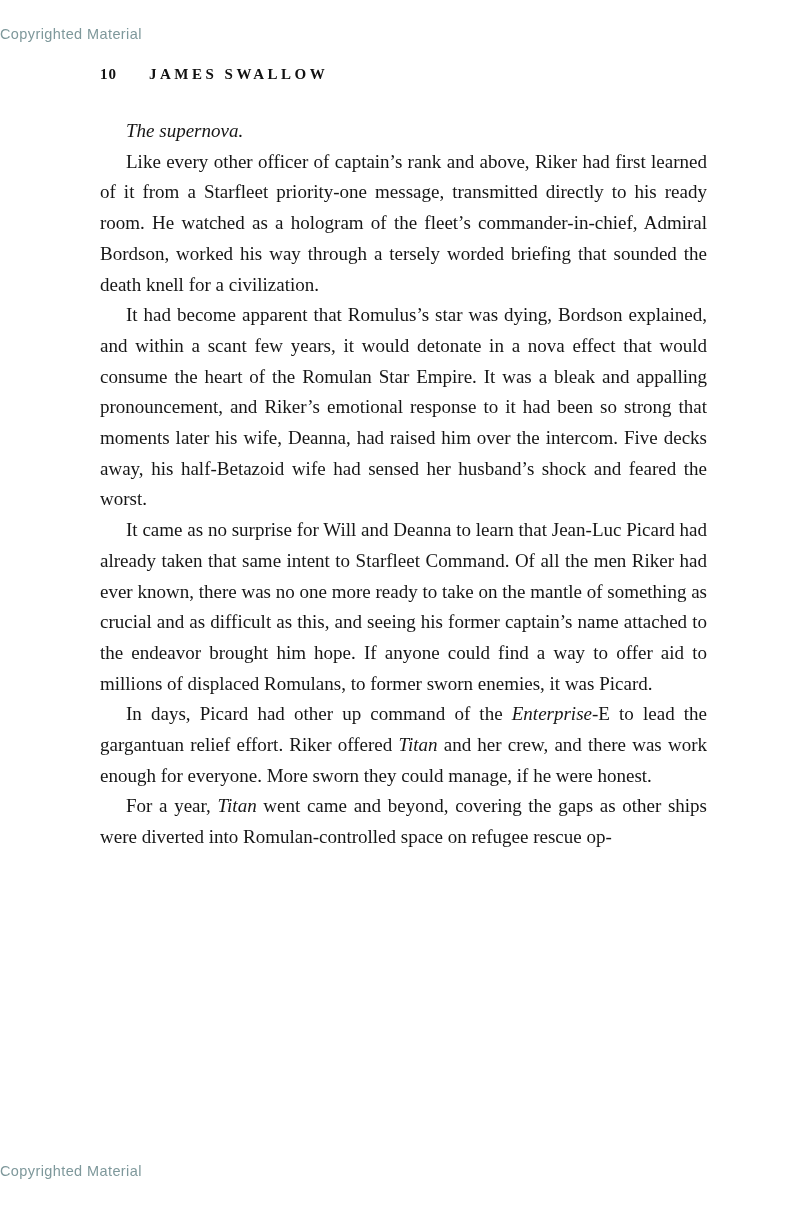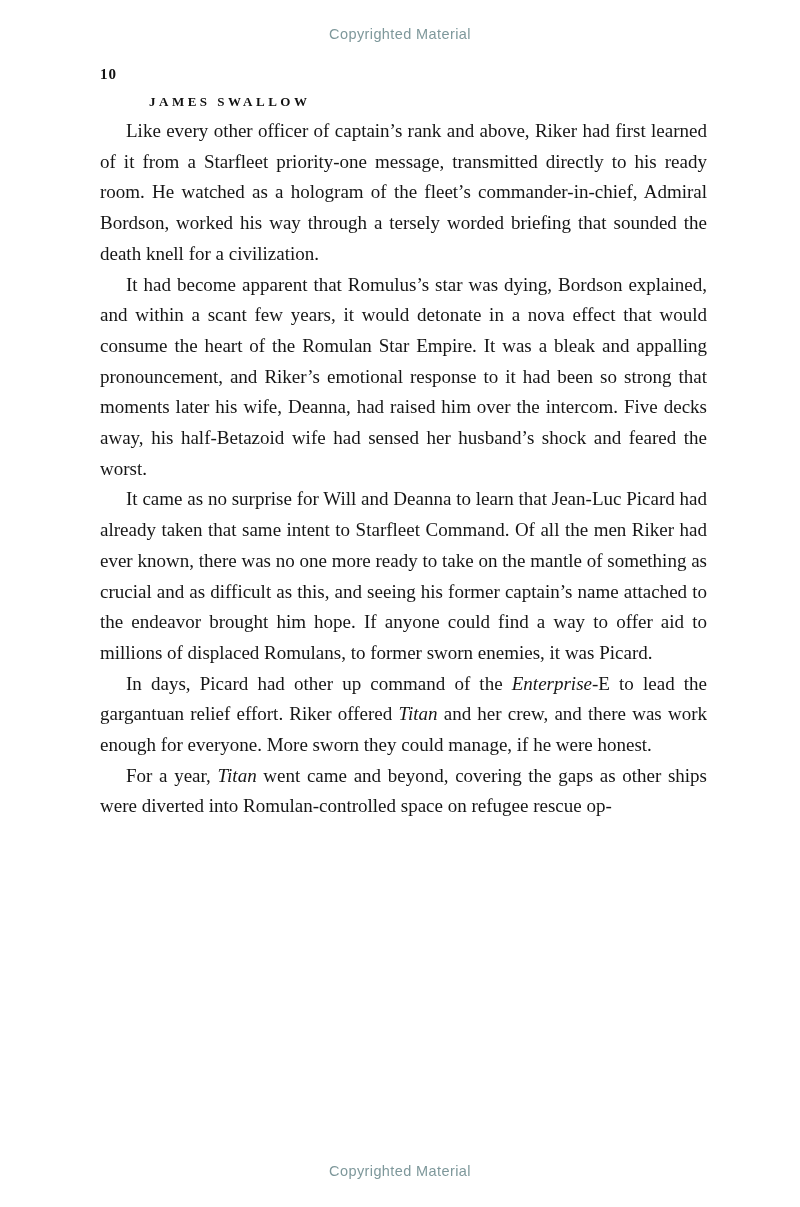--- a/index.html
+++ b/index.html
@@ -13,21 +13,20 @@
     height: 1207px;
     background: #ffffff;
     overflow: hidden;
     font-family: "Liberation Serif", serif;
     color: #161616;
   }
   .watermark {
     position: absolute;
     left: 0;
     width: 100%;
-    text-align: center;
     font-family: "Liberation Sans", sans-serif;
     font-size: 14.5px;
     letter-spacing: 0.4px;
     color: #7e989b;
   }
   .watermark.top { top: 26px; }
   .watermark.bottom { bottom: 28px; }
   .running-head {
     position: absolute;
     top: 66px;
@@ -37,23 +36,22 @@
     align-items: flex-start;
     font-weight: bold;
     color: #111111;
   }
   .page-number {
     font-size: 15px;
     letter-spacing: 1px;
     margin-right: 32px;
   }
   .author-name {
-    font-size: 13px;
+    font-size: 15px;
     letter-spacing: 3.5px;
-    margin-top: 28px;
   }
   .body-text {
     position: absolute;
     top: 116px;
     left: 100px;
     width: 607px;
   }
   .body-text p {
     margin: 0;
     font-size: 19px;
@@ -72,20 +70,21 @@
 <div class="page">
 
   <div class="watermark top" style="color: rgb(126, 152, 155);">Copyrighted Material</div>
 
   <div class="running-head">
     <span class="page-number">10</span>
     <span class="author-name">JAMES SWALLOW</span>
   </div>
 
   <div class="body-text">
+      <p><em>The supernova.</em></p>
       <p><span>Like every other officer of captain’s rank and above, Riker had first learned of it from a Starfleet priority-one message, transmitted directly to his ready room. He watched as a hologram of the fleet’s commander-in-chief, Admiral Bordson, worked his way through a tersely worded briefing that sounded the death knell for a civilization.</span></p>
       <p><span>It had become apparent that Romulus’s star was dying, Bordson explained, and within a scant few years, it would detonate in a nova effect that would consume the heart of the Romulan Star Empire. It was a bleak and appalling pronouncement, and Riker’s emotional response to it had been so strong that moments later his wife, Deanna, had raised him over the intercom. Five decks away, his half-Betazoid wife had sensed her husband’s shock and feared the worst.</span></p>
       <p><span>It came as no surprise for Will and Deanna to learn that Jean-Luc Picard had already taken that same intent to Starfleet Command. Of all the men Riker had ever known, there was no one more ready to take on the mantle of something as crucial and as difficult as this, and seeing his former captain’s name attached to the endeavor brought him hope. If anyone could find a way to offer aid to millions of displaced Romulans, to former sworn enemies, it was Picard.</span></p>
       <p><span>In days, Picard had other up command of the </span><em>Enterprise</em><span>-E to lead the gargantuan relief effort. Riker offered </span><em>Titan</em><span> and her crew, and there was work enough for everyone. More sworn they could manage, if he were honest.</span></p>
       <p><span>For a year, </span><em>Titan</em><span> went came and beyond, covering the gaps as other ships were diverted into Romulan-controlled space on refugee rescue op-</span></p>
     </div>
 
   <div class="watermark bottom" style="color: rgb(126, 152, 155);">Copyrighted Material</div>
 
 </div>

